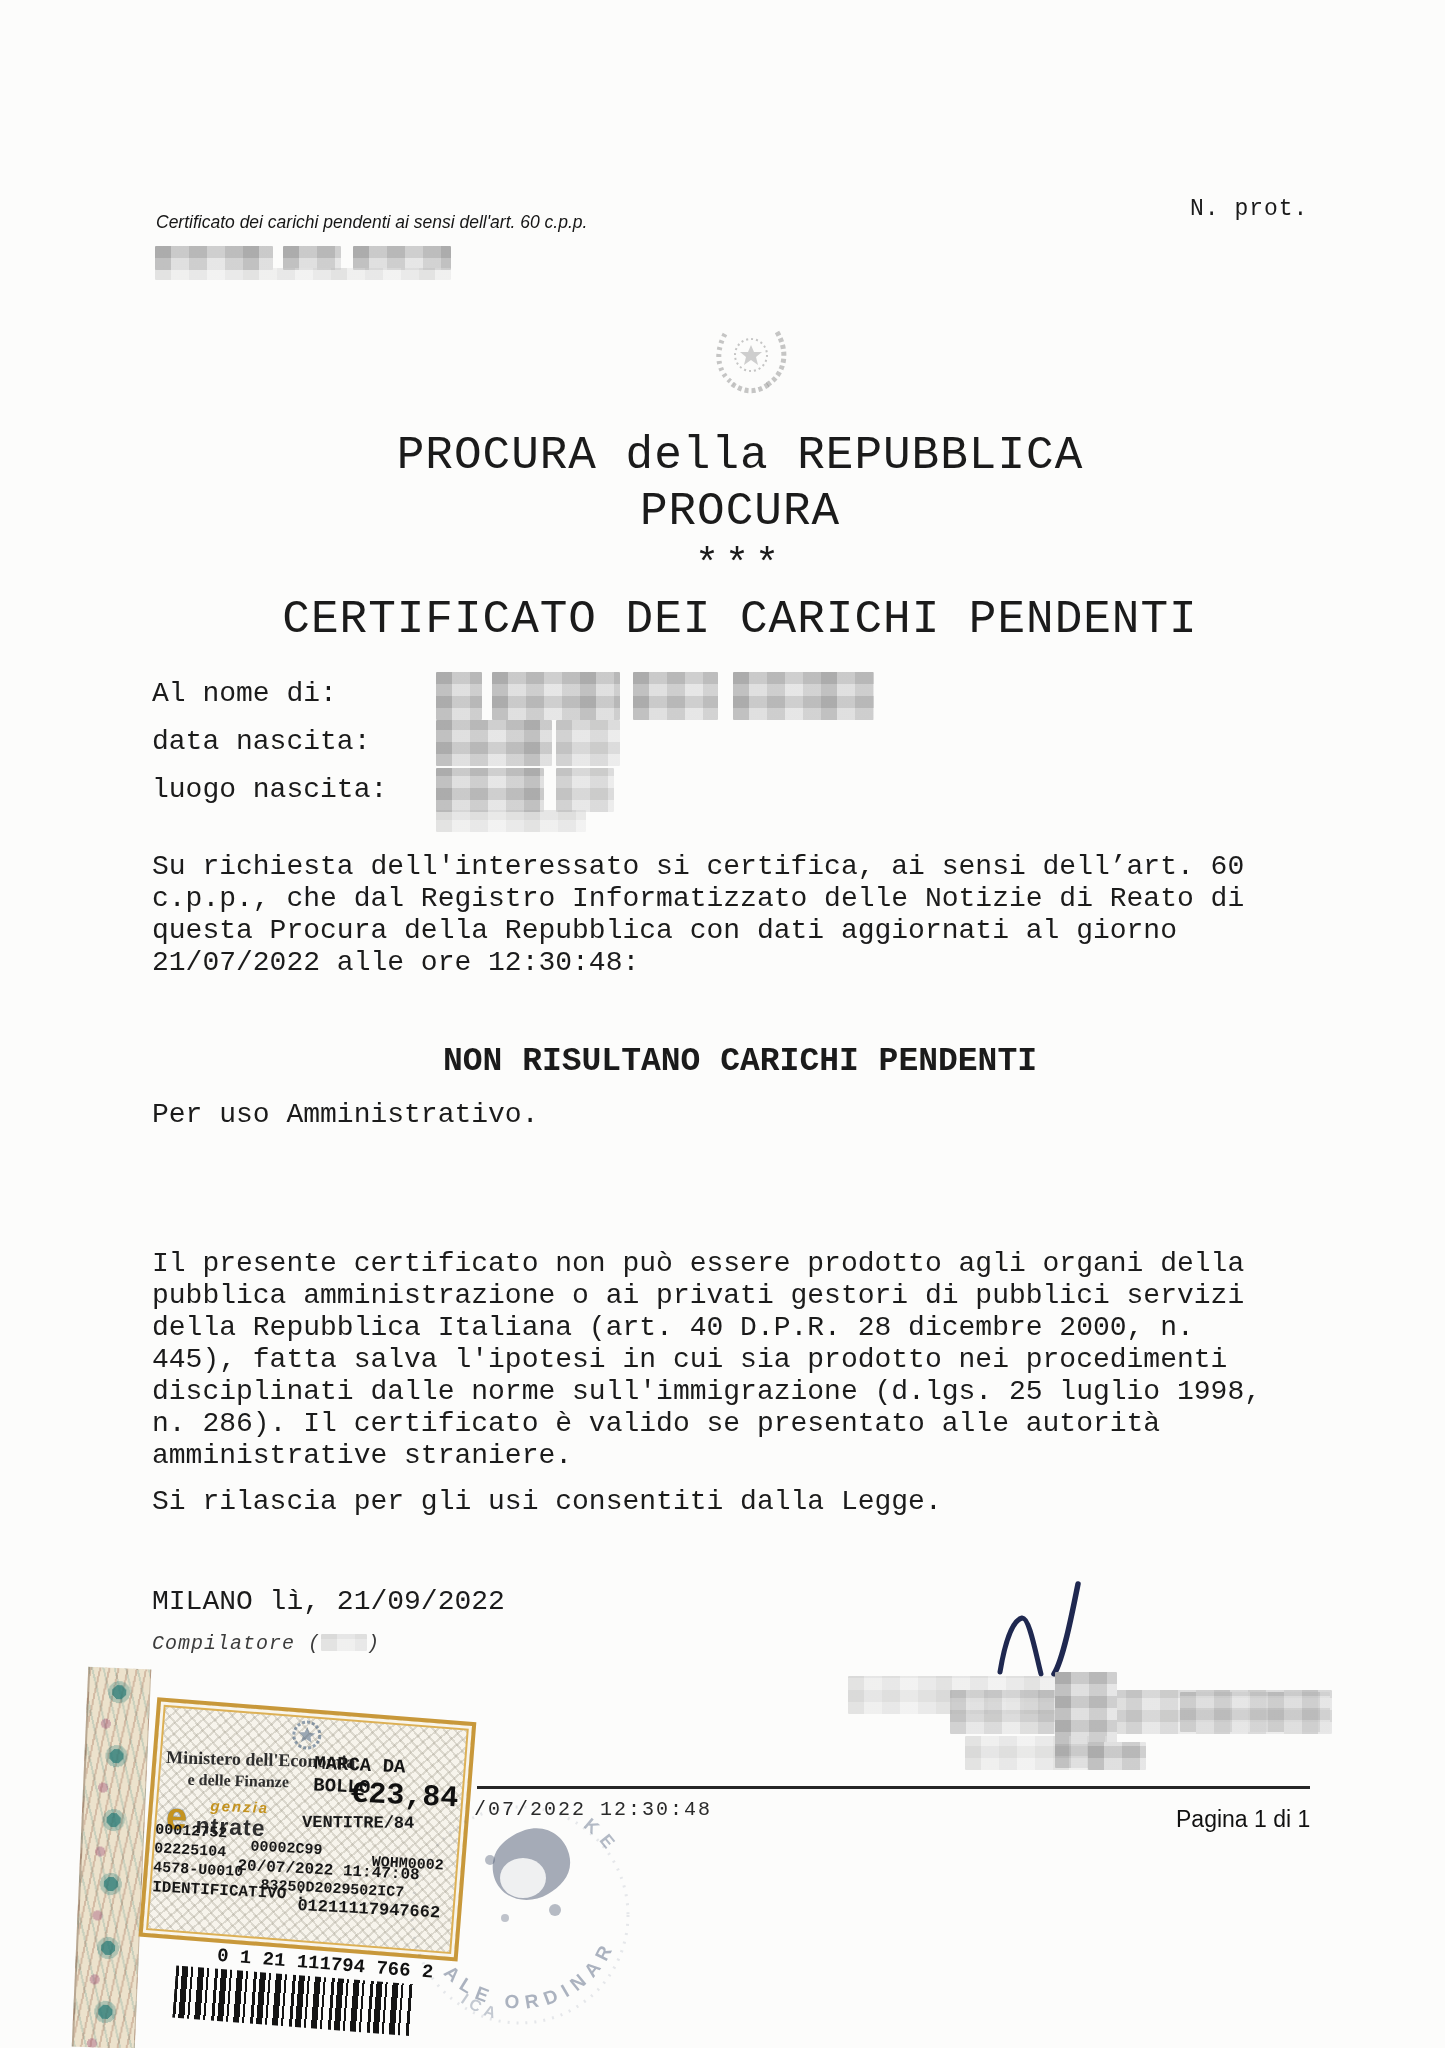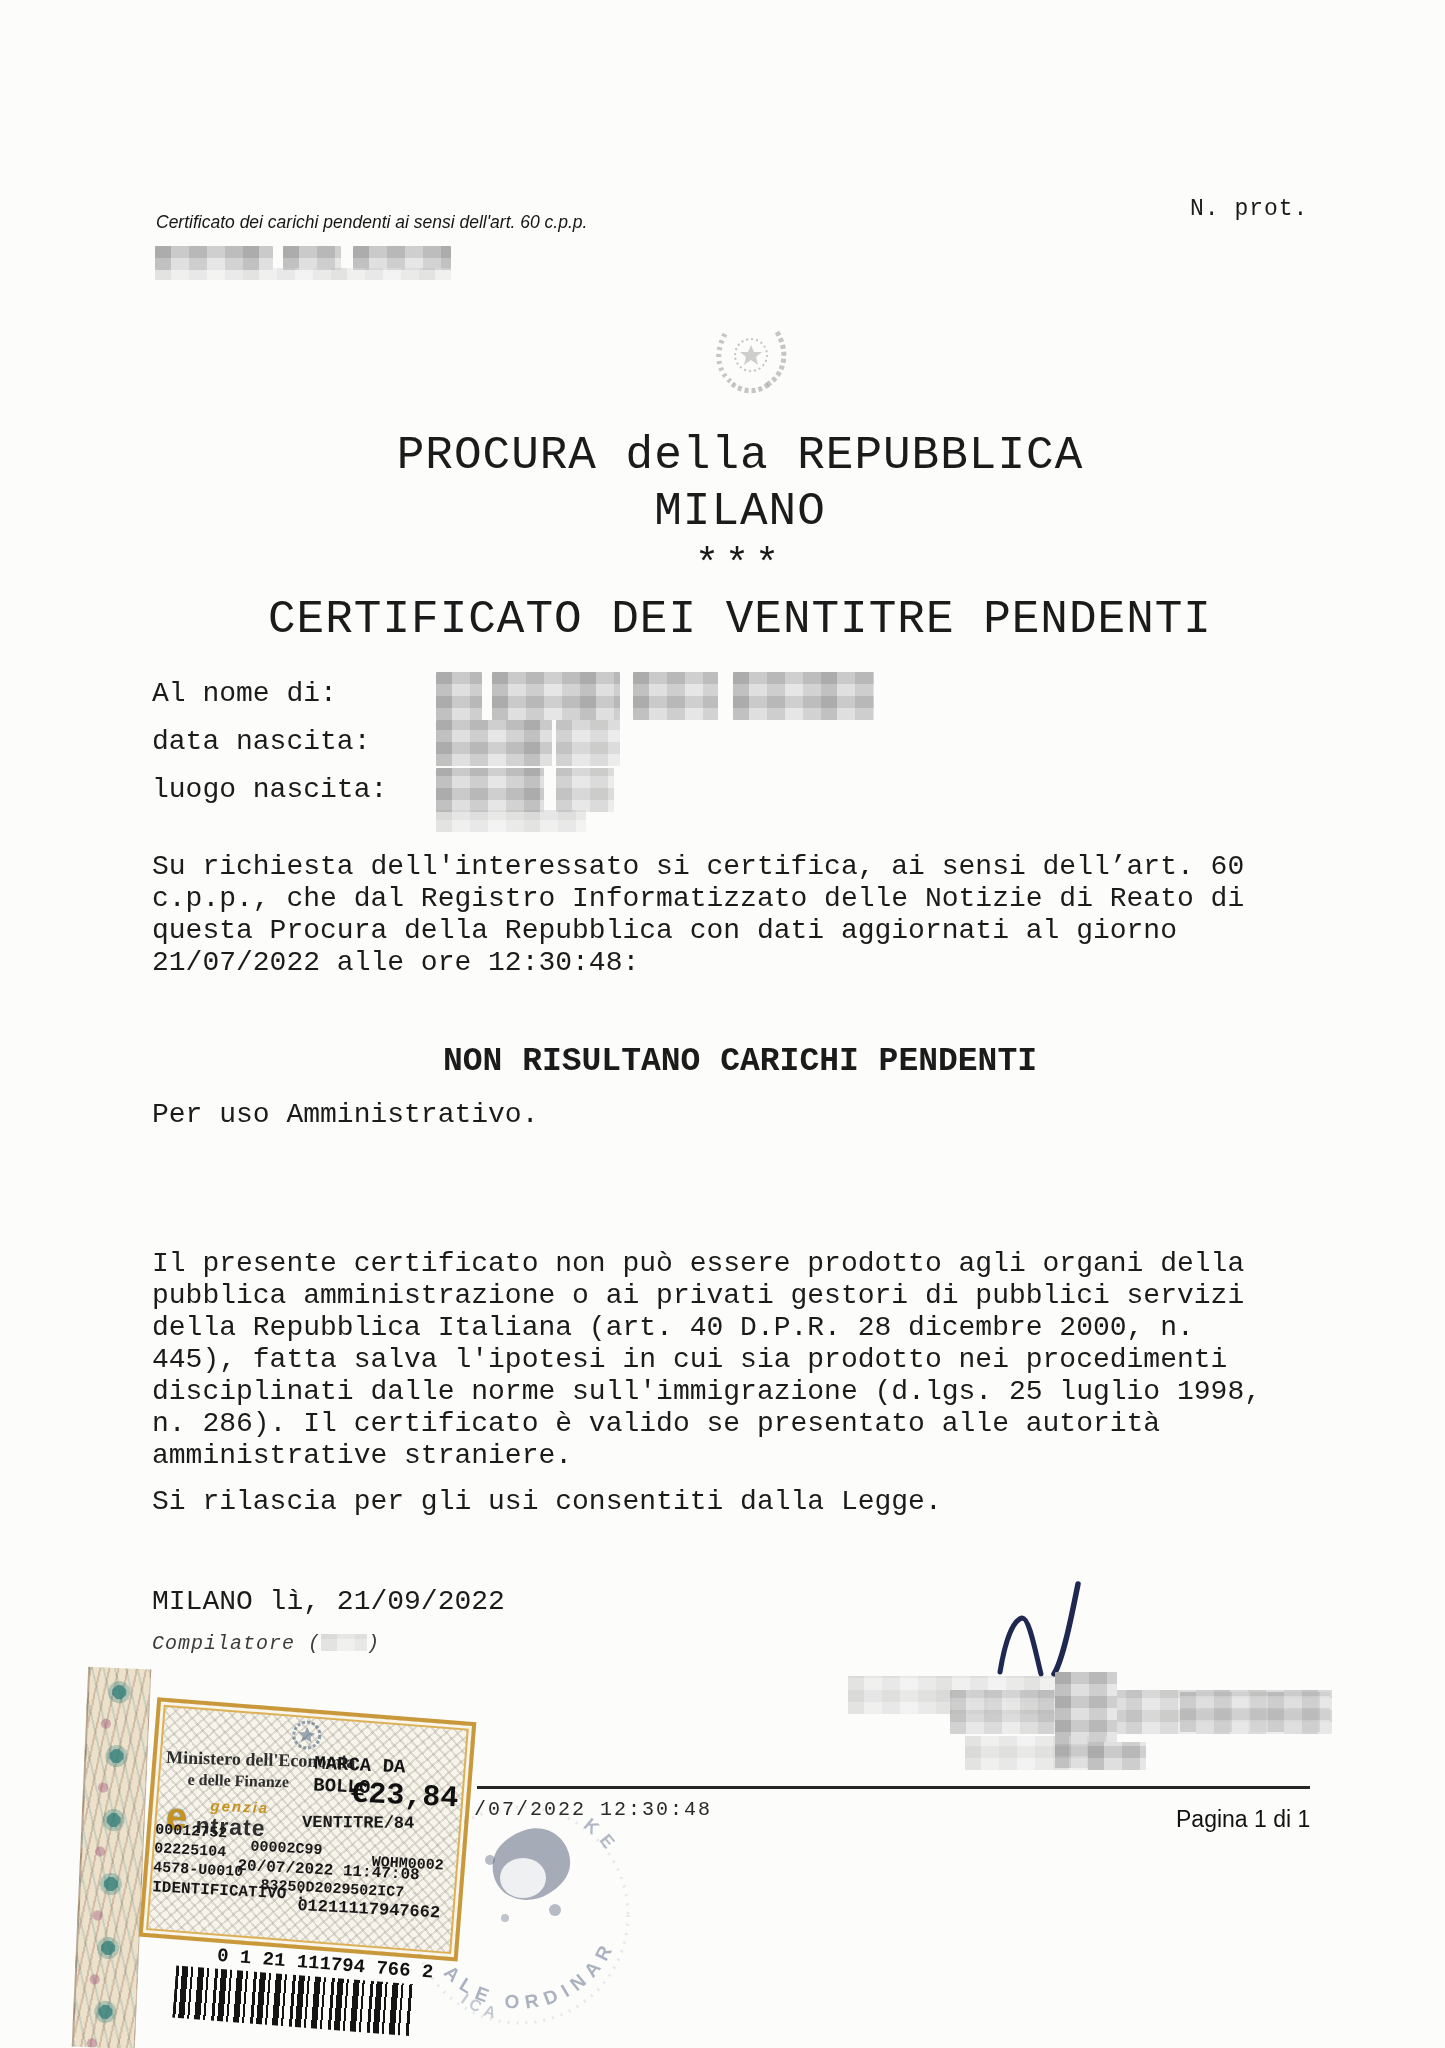--- a/index.html
+++ b/index.html
@@ -94,23 +94,23 @@
       <path d="M20,16 C9,36 13,56 29,66" stroke-width="5" stroke-dasharray="3 4"></path>
       <path d="M72,14 C84,34 80,56 62,67" stroke-width="5" stroke-dasharray="4 3"></path>
       <path d="M27,66 C40,75 52,75 64,66" stroke-width="5" stroke-dasharray="4 3"></path>
       <circle cx="46" cy="37" r="16" stroke-width="2" stroke-dasharray="2 3"></circle>
       <path d="M46,27 l3,7 8,0 -6,5 2,8 -7,-5 -7,5 2,-8 -6,-5 8,0 z" fill="#979797" fill-opacity="0.45" stroke="none"></path>
     </g>
   </svg>
 
   <div class="abs title-block mono">
     <div class="title-line">PROCURA della REPUBBLICA</div>
-    <div class="title-line">MILANO</div>
+    <div class="title-line">PROCURA</div>
     <div class="title-stars">***</div>
-    <div class="title-line">CERTIFICATO DEI VENTITRE PENDENTI</div>
+    <div class="title-line">CERTIFICATO DEI CARICHI PENDENTI</div>
   </div>
 
   <div class="abs field-label mono" style="top:678px;">Al nome di:</div>
   <div class="redact" style="left:436px;top:672px;width:46px;height:48px;"></div>
   <div class="redact" style="left:492px;top:672px;width:128px;height:48px;"></div>
   <div class="redact" style="left:633px;top:672px;width:85px;height:48px;"></div>
   <div class="redact" style="left:733px;top:672px;width:141px;height:48px;"></div>
 
   <div class="abs field-label mono" style="top:726px;">data nascita:</div>
   <div class="redact" style="left:436px;top:720px;width:116px;height:46px;"></div>

